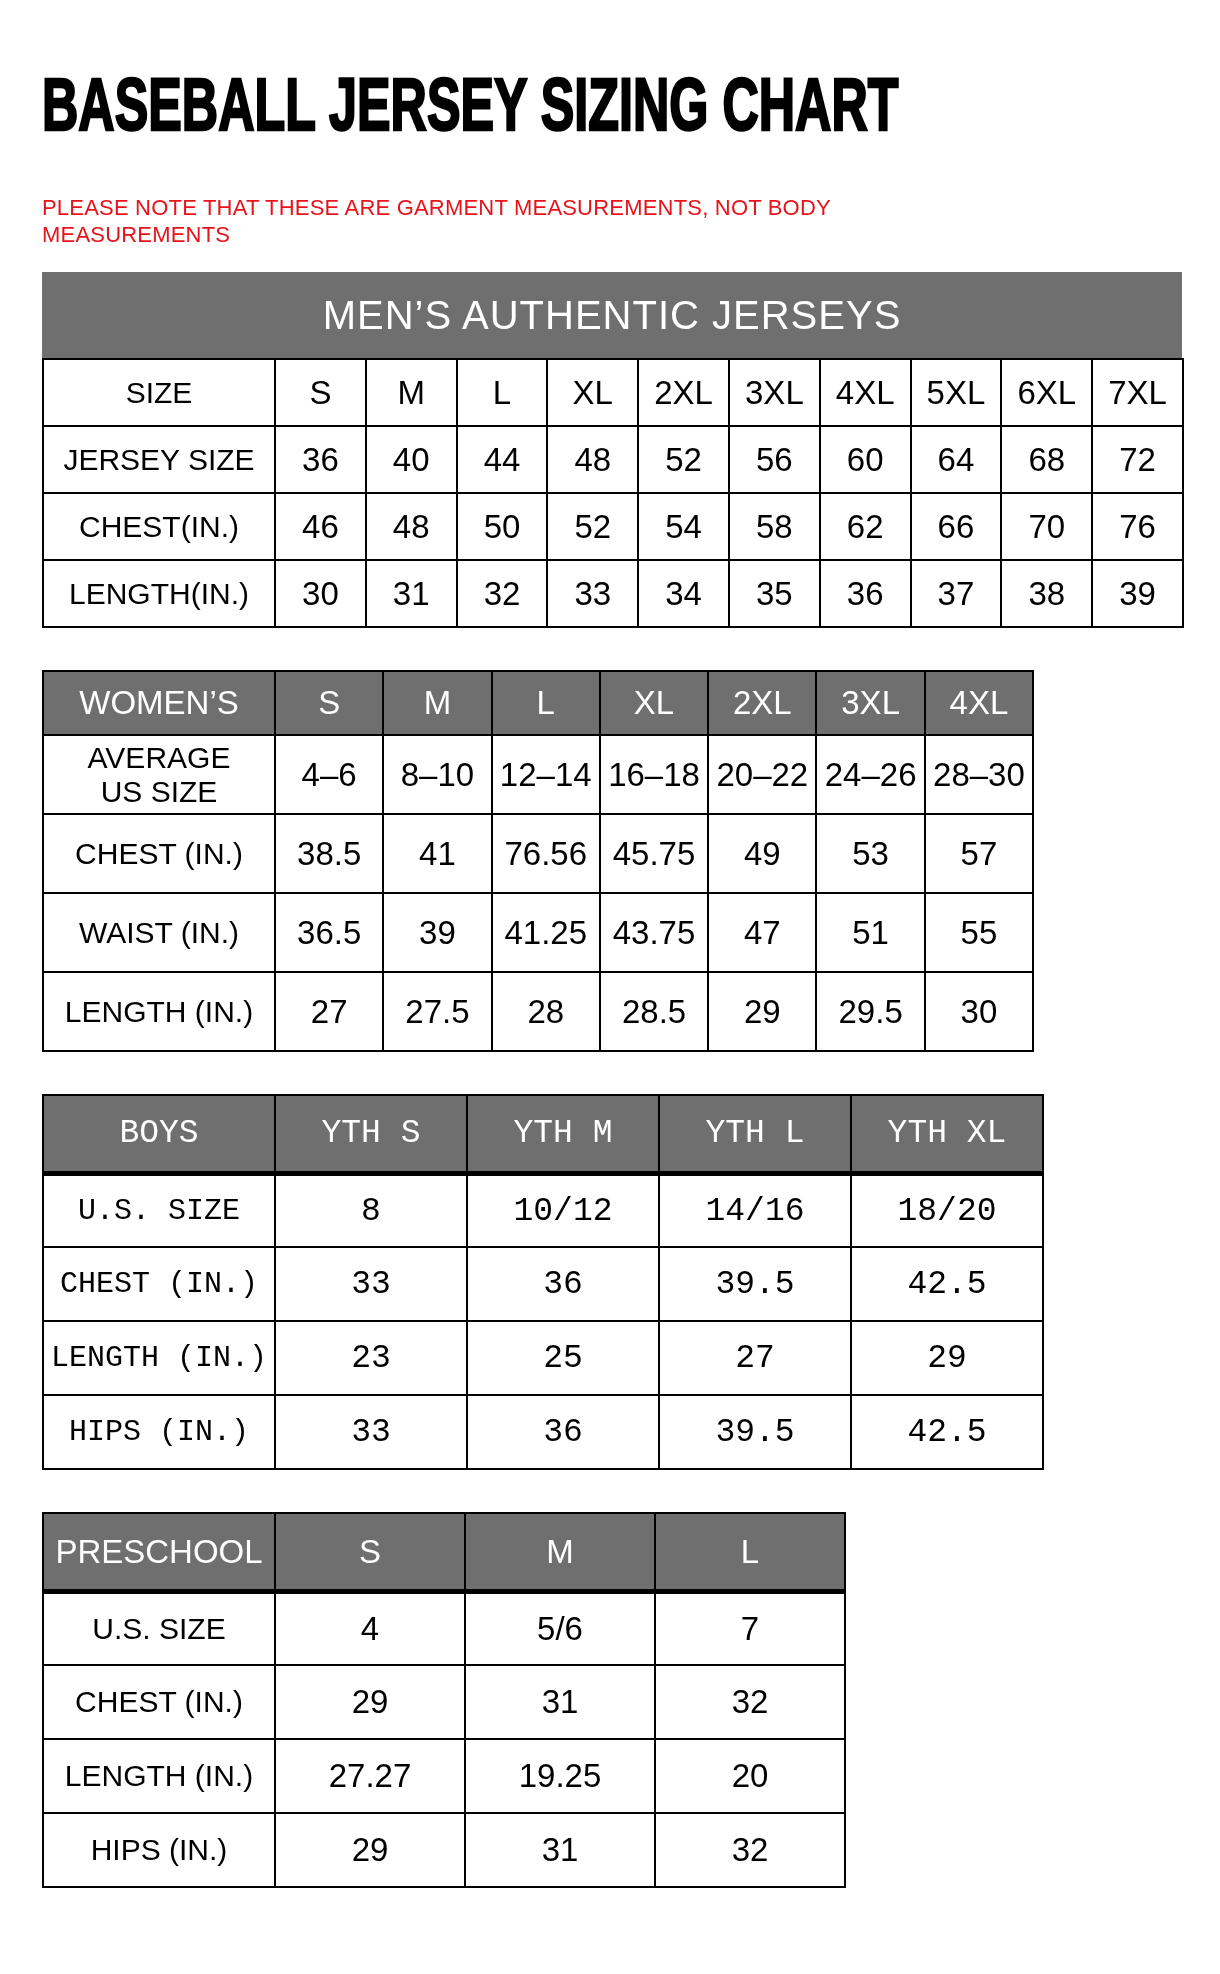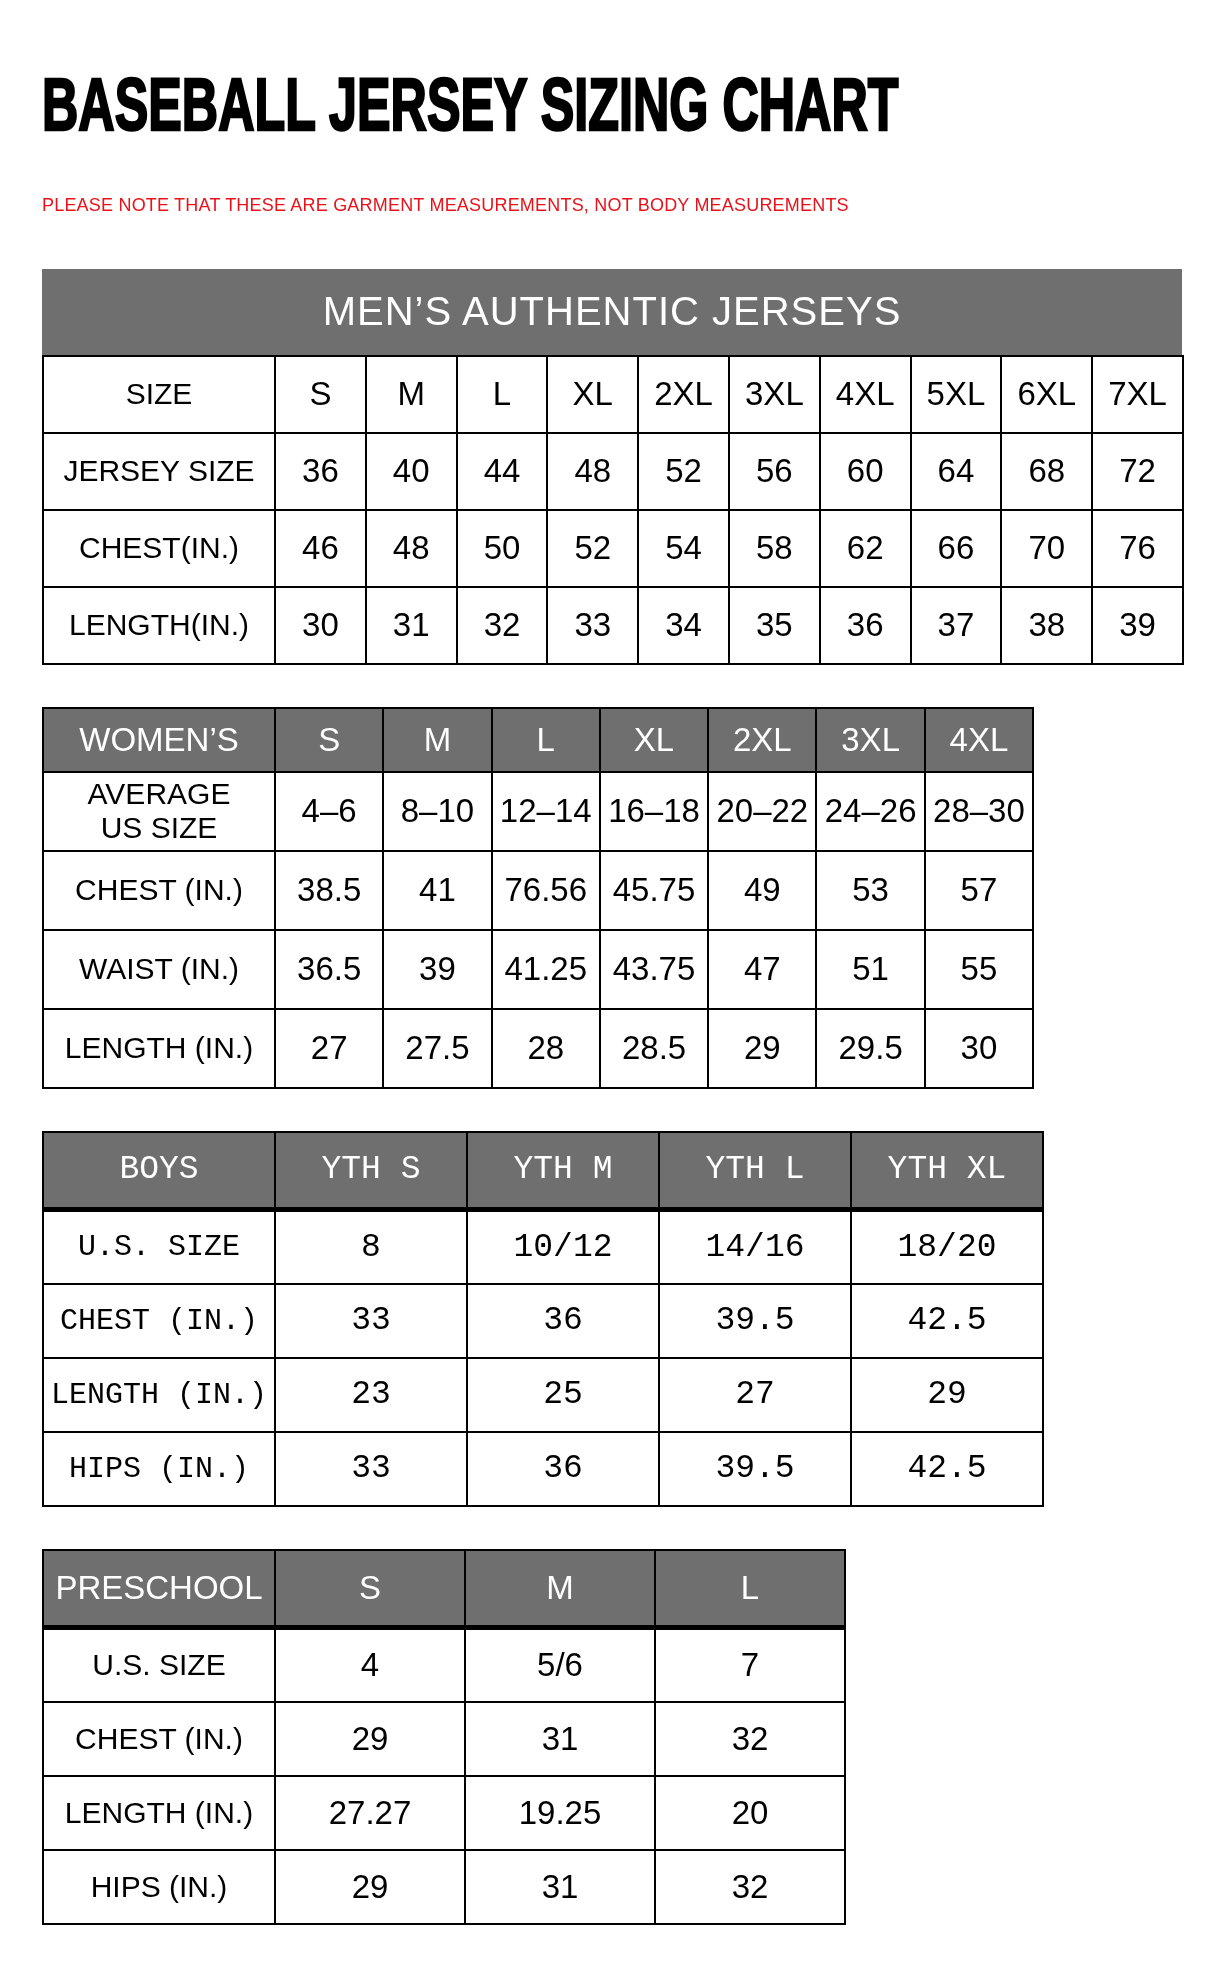--- a/index.html
+++ b/index.html
@@ -20,29 +20,29 @@
     display:inline-block;
     transform:scaleX(0.68);
     transform-origin:left center;
     -webkit-text-stroke:2.5px #000;
     white-space:nowrap;
   }
   .note{
     margin-top:7px;
     max-width:880px;
     color:var(--red);
-    font-size:18px;
+    font-size:22px;
     line-height:1.22;
     letter-spacing:0.2px;
   }
   :root{ --red:#e8131a; --gray:#6f6f6f; }
 
   
   .tbl-section{margin-top:42px;}
-  .tbl-section.first{margin-top:52px;}
+  .tbl-section.first{margin-top:24px;}
   .banner{
     width:1140px;height:86px;
     background:var(--gray);
     color:#fff;
     display:flex;align-items:center;justify-content:center;
     font-size:40px;letter-spacing:1px;
     box-sizing:border-box;
   }
   table.sizes{
     border-collapse:collapse;
@@ -68,21 +68,21 @@
   }
   table.sizes tr.hdr th{
     background:var(--gray);
     color:#fff;
     font-size:33px;
     white-space:nowrap;
   }
   
   #t-mens{width:1140px;}
   #t-mens col.label{width:232px;} #t-mens col.val{width:90.8px;}
-  #t-mens th,#t-mens td{height:77px;}
+  #t-mens th,#t-mens td{height:67px;}
 
   #t-womens{width:990px;}
   #t-womens col.label{width:232px;} #t-womens col.val{width:108.3px;}
   #t-womens th,#t-womens td{height:79px;}
   #t-womens tr.hdr th{height:64px;margin-left:10px;}
 
   #t-boys{width:1000px;font-family:Liberation Mono, monospace;}
   #t-boys col.label{width:232px;} #t-boys col.val{width:192px;}
   #t-boys th,#t-boys td{height:74px;}
   #t-boys tr.hdr th{height:78px;border-bottom:5px solid #000;}

